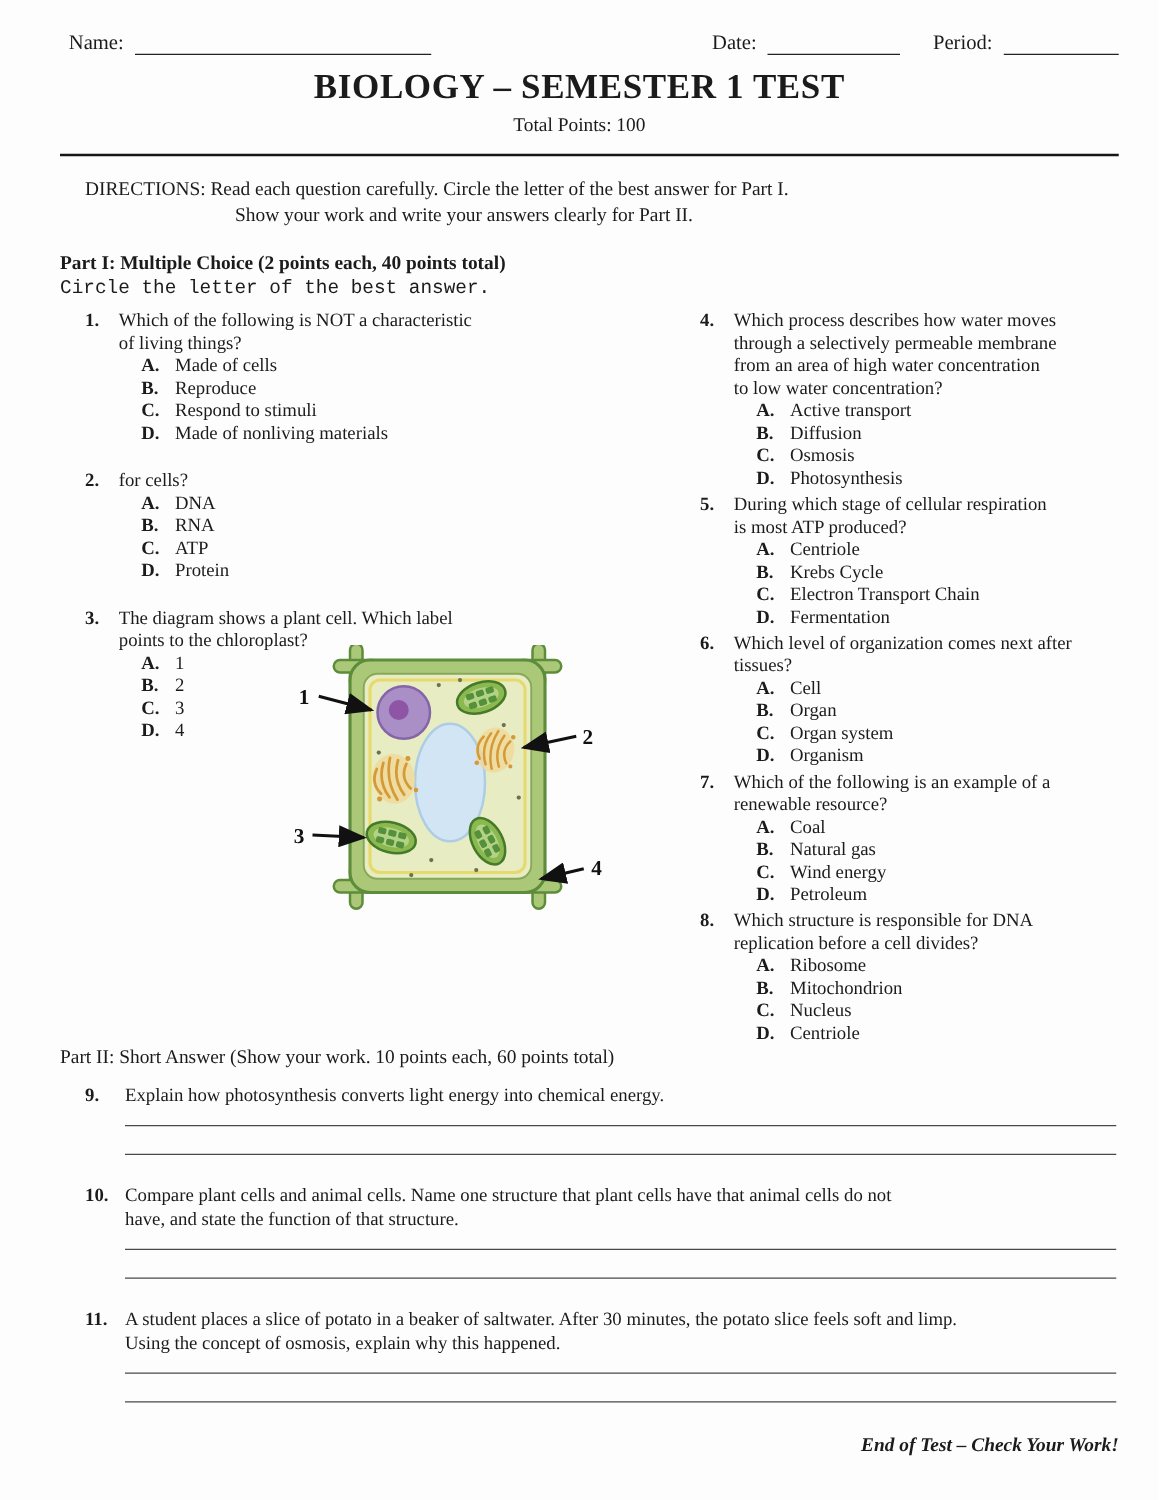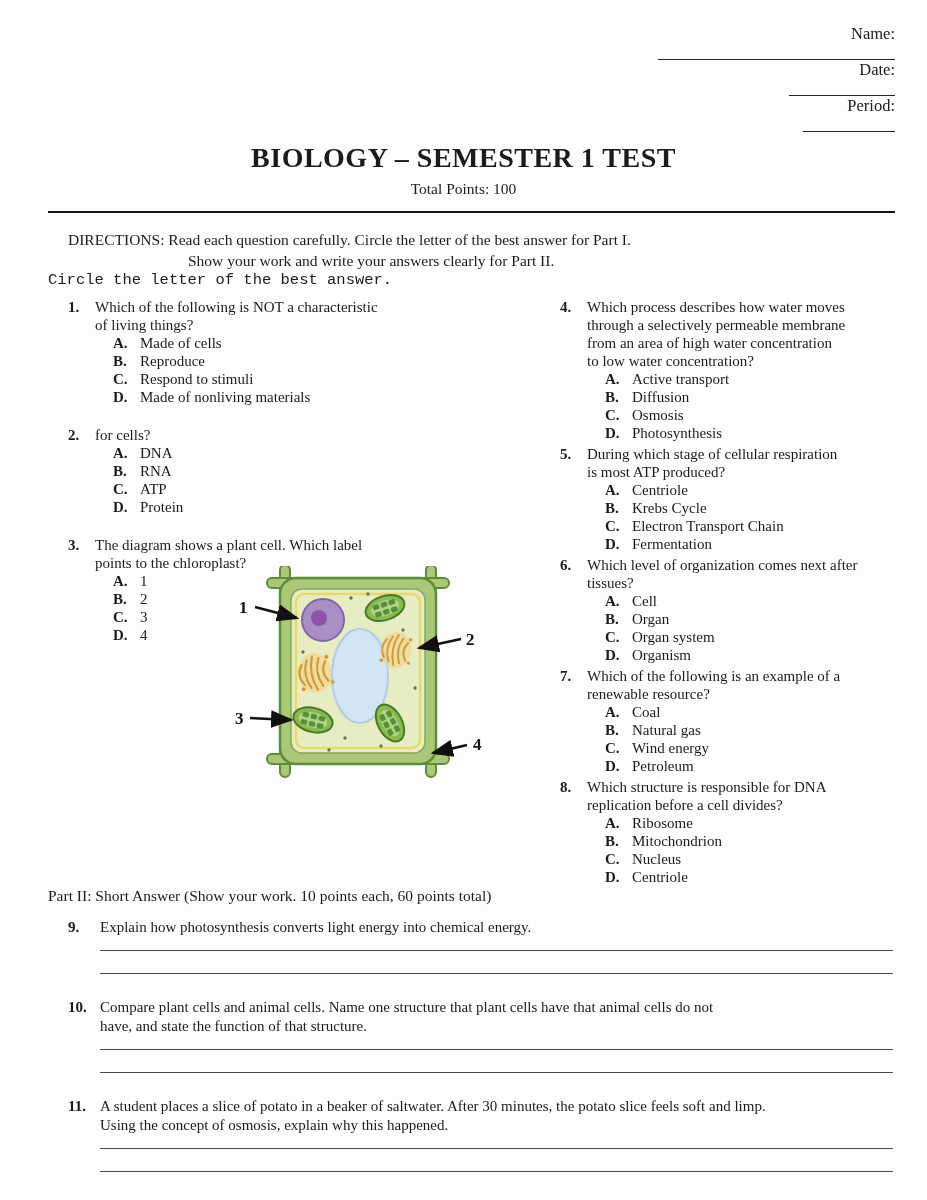--- a/index.html
+++ b/index.html
@@ -2,21 +2,21 @@
 <html><head>
 <meta charset="utf-8">
 <style>
   html,body { margin:0; padding:0; background:#ffffff; }
   .page {
     position:relative; width:927px; height:1200px; background:#fdfdfd;
     font-family:"Liberation Serif", serif; color:#1b1b1b; overflow:hidden;
     box-sizing:border-box;
   }
   
-  .hdr { display:flex; align-items:flex-end; padding:24px 32px 0 55px; font-size:16.5px;flex-direction:column; }
+  .hdr { display:flex; align-items:flex-end; padding:24px 32px 0 55px; font-size:16.5px; }
   .blank { display:inline-block; border-bottom:1.6px solid #222; height:15px; }
   .b-name { width:237px; margin-left:9px; }
   .b-date { width:106px; margin-left:9px; }
   .b-period { width:92px; margin-left:9px; }
   .sp { flex:1; }
   .gap { width:26px; }
   
   .title { text-align:center; font-weight:bold; font-size:28px; margin-top:10px; letter-spacing:.5px; }
   .subtitle { text-align:center; font-size:15.5px; margin-top:5px; line-height:19px; }
   .rule { border-top:2.6px solid #161616; margin:13px 32px 0 48px; }
@@ -72,20 +72,21 @@
 
   <div class="title">BIOLOGY – SEMESTER 1 TEST</div>
   <div class="subtitle">Total Points: 100</div>
   <div class="rule"></div>
 
   <div class="directions">
     <div><b>DIRECTIONS:</b><span> Read each question carefully. Circle the letter of the best answer for Part I.</span></div>
     <div class="dir2">Show your work and write your answers clearly for Part II.</div>
   </div>
 
+  <div class="p1head">Part I: Multiple Choice (2 points each, 40 points total)</div>
   <div class="p1instr">Circle the letter of the best answer.</div>
 
   <div class="cols">
 
     <div class="colL">
 
       <div class="q">
         <div class="qn">1.</div>
         <div class="qb">
           <div><span>Which of the following is </span><b>NOT</b><span> a characteristic</span></div>

